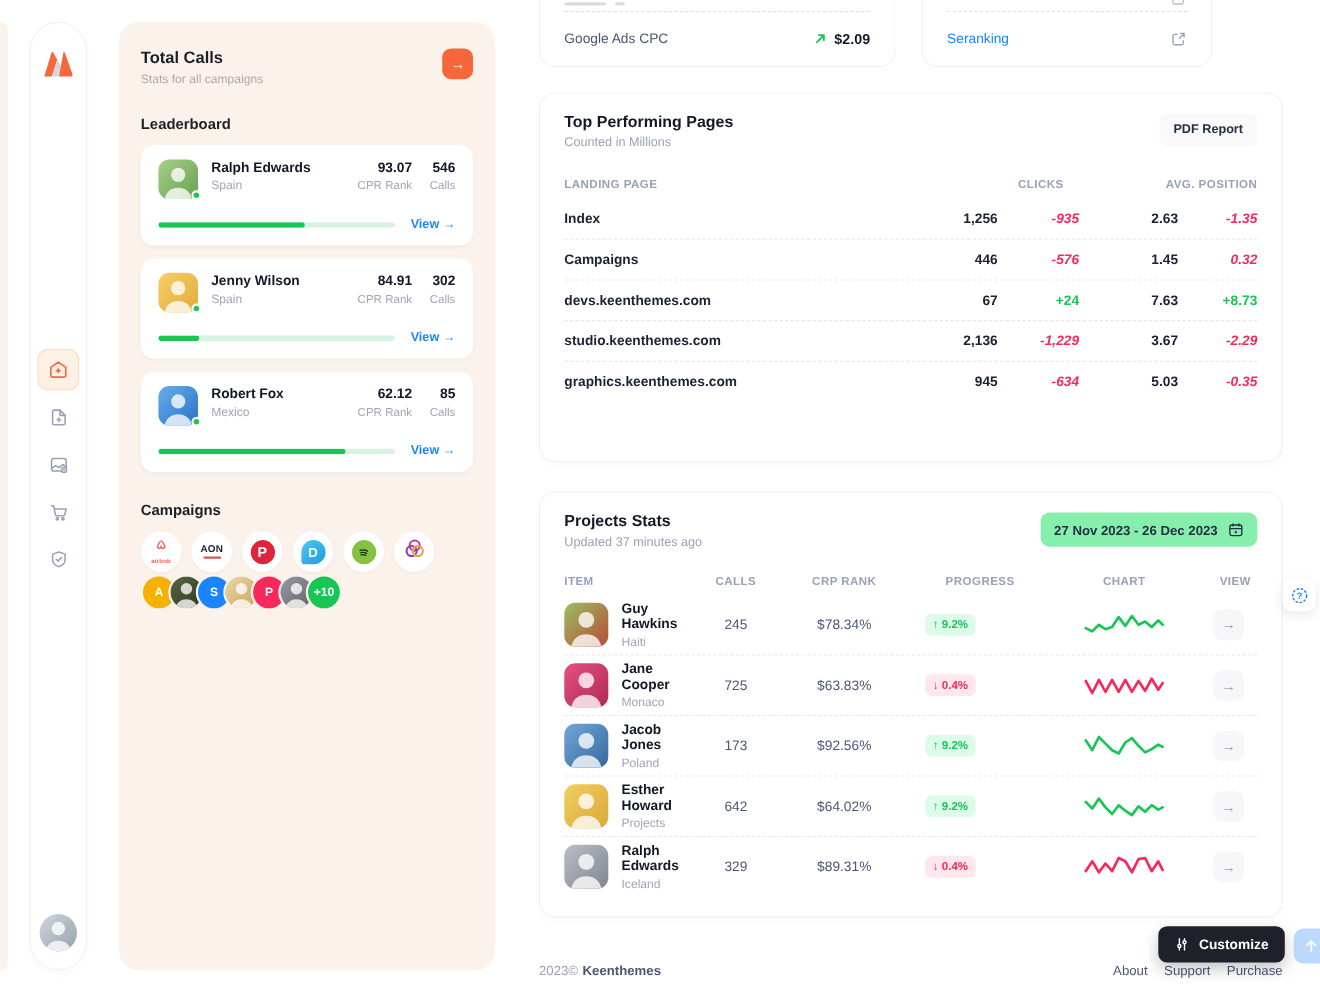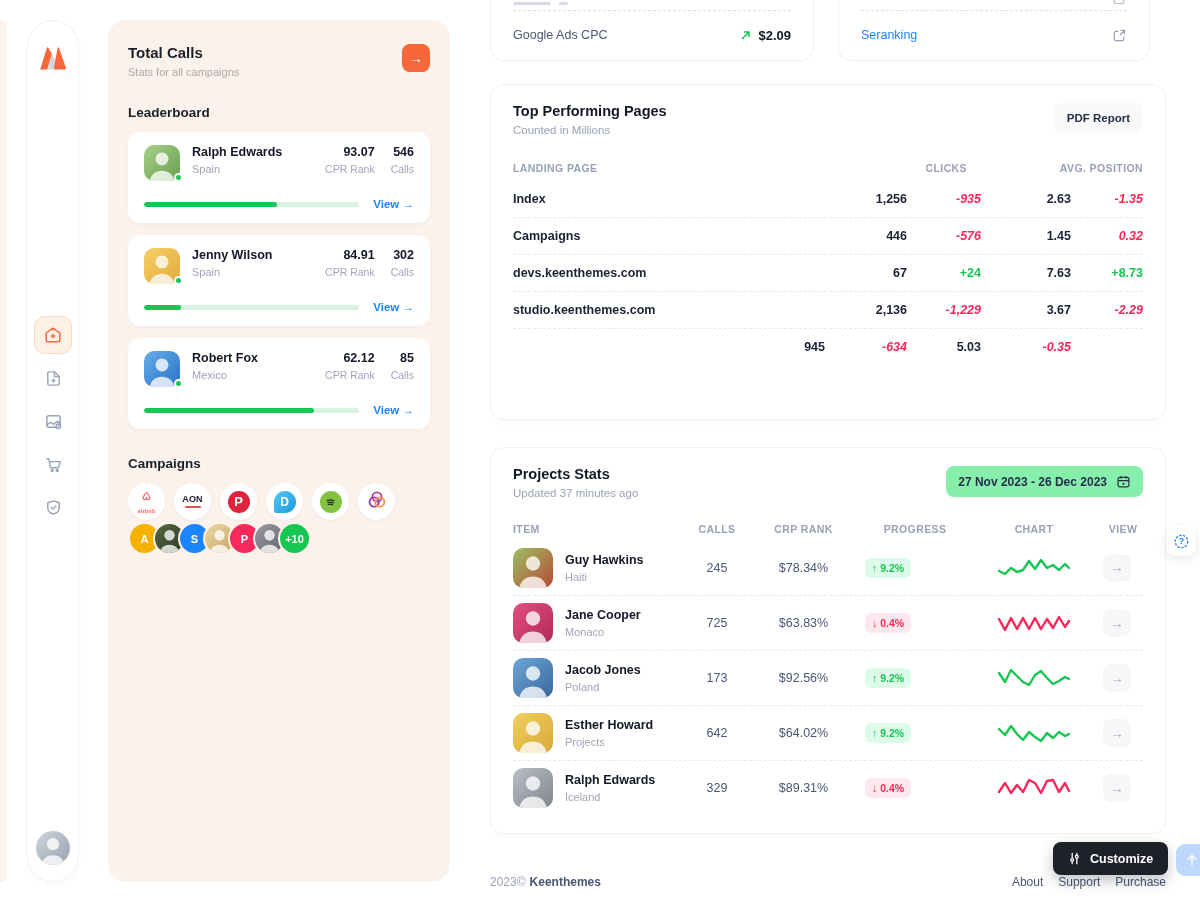--- a/index.html
+++ b/index.html
@@ -60,21 +60,21 @@
 
   .agents-row { display:flex; margin-top:2px; }
   .agent { width:33px; height:33px; border-radius:50%; border:2px solid #fbf2ec; display:flex; align-items:center;
            justify-content:center; color:#fff; font-weight:700; font-size:11px; position:relative; overflow:hidden; cursor:pointer; }
   .agent + .agent { margin-left:-8px; }
 
   
   .topcard { position:absolute; top:0; height:61px; background:#fff; border:1px solid #f1f1f4; border-top:none;
              border-radius:0 0 14px 14px; overflow:hidden; }
   .tc-left { left:490px; width:324px; }
-  .tc-right { left:838px; width:312px; }
+  .tc-right { left:838px; width:264px; }
   .tc-divider { position:absolute; left:22px; right:22px; top:10px; border-top:1px dashed #dbdfe9; }
   .tc-row { position:absolute; left:22px; right:22px; top:10px; bottom:0; display:flex; align-items:center;
             justify-content:space-between; }
   .tc-label { font-size:12.5px; color:#4b5675; font-weight:500; }
   .tc-value-group { display:flex; align-items:center; gap:6px; font-size:13px; font-weight:700; color:#121826; }
   .tc-link { font-size:12.5px; font-weight:500; color:#1b84ff; text-decoration:none; cursor:pointer; }
   .ext-icon { color:#99a1b7; cursor:pointer; display:flex; }
   .remnant { position:absolute; top:2px; left:22px; display:flex; gap:8px; opacity:.55; }
   .remnant i { display:block; height:3px; border-radius:2px; background:#b9bfce; }
   .remnant-icon { position:absolute; top:-9px; right:22px; color:#b9bfce; }
@@ -97,21 +97,21 @@
   .pg-head { margin-top:26px; font-size:10.5px; font-weight:600; color:#99a1b7; letter-spacing:.4px; }
   .pg-rows { margin-top:6px; }
   .pg-row { height:37px; font-size:12.5px; font-weight:600; }
   .pg-row + .pg-row { border-top:1px dashed #e6e8f0; }
   .r { text-align:right; }
   .pg-page { color:#1a2233; }
   .num { color:#1a2233; }
   .delta.up { color:#17c653; } .delta.down { color:#f8285a;font-style:italic; }
 
   
-  .pj-head, .pj-row { display:grid; grid-template-columns:1fr 50px 95px 100px 110px 40px; column-gap:14px; align-items:center; }
+  .pj-head, .pj-row { display:grid; grid-template-columns:1fr 50px 95px 100px 110px 40px; column-gap:26px; align-items:center; }
   .pj-head { margin-top:24px; font-size:10.5px; font-weight:600; color:#99a1b7; letter-spacing:.4px; }
   .pj-head .c, .pj-cell.c { text-align:center; }
   .pj-rows { margin-top:5px; }
   .pj-row { height:55px; }
   .pj-row + .pj-row { border-top:1px dashed #e6e8f0; }
   .pj-item { display:flex; align-items:center; gap:12px; min-width:0; }
   .pj-avatar { width:40px; height:40px; border-radius:10px; position:relative; overflow:hidden; flex:none; }
   .pj-name { font-size:12.5px; font-weight:700; color:#121826; }
   .pj-country { font-size:11px; color:#a0a6b8; margin-top:4px; }
   .pj-cell { font-size:12.5px; color:#4b5675; font-weight:500; }
@@ -449,20 +449,21 @@
 
       <div class="pg-row">
         <div class="pg-page">studio.keenthemes.com</div>
         <div class="num r">2,136</div>
         <div class="delta r down">-1,229</div>
         <div class="num r">3.67</div>
         <div class="delta r down">-2.29</div>
       </div>
 
       <div class="pg-row">
+        <div class="pg-page">graphics.keenthemes.com</div>
         <div class="num r">945</div>
         <div class="delta r down">-634</div>
         <div class="num r">5.03</div>
         <div class="delta r down">-0.35</div>
       </div>
 
     </div>
 </section>
 
 <section class="card" id="card-projects">

